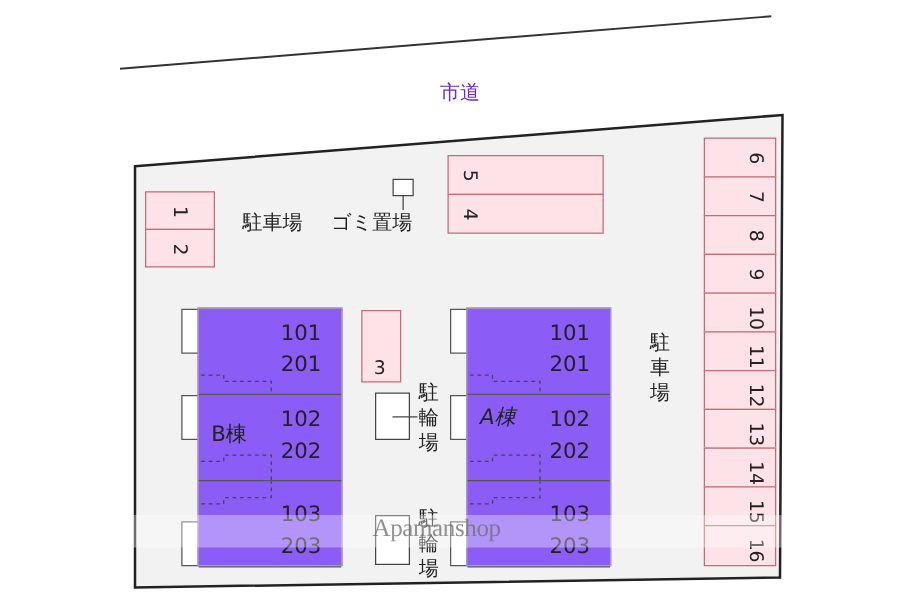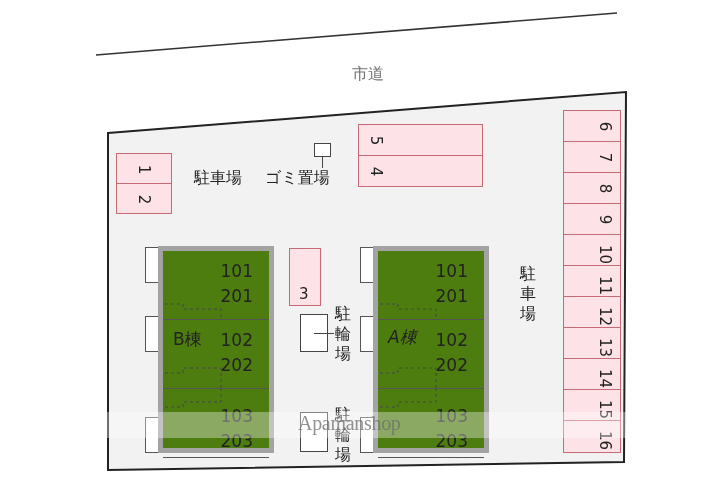--- a/index.html
+++ b/index.html
@@ -1,23 +1,23 @@
 <!DOCTYPE html>
 <html><head>
   <meta charset="utf-8">
   <style>
     html, body { margin:0; padding:0; }
     body { width:720px; height:480px; background:#ffffff; position:relative; overflow:hidden;
            font-family:"DejaVu Sans","Liberation Sans",sans-serif; color:#222; }
     .abs { position:absolute; }
     svg.base { position:absolute; left:0; top:0; }
-    .road-label { position:absolute; left:352px; top:64px; font-size:16px; color:#737373; }
+    .road-label { position:absolute; left:352px; top:64px; font-size:16px; color:#6d28d9; }
     .space { position:absolute; background:#fde3e8; border:1px solid #c66b76; box-sizing:border-box; }
     .space-num { position:absolute; font-size:15px; color:#222; transform:rotate(90deg); white-space:nowrap; line-height:1; }
-    .bldg { position:absolute; background:#4d7c0f; border:5px solid #a3a3a3; box-sizing:border-box; }
+    .bldg { position:absolute; background:#8b5cf6; border:1px solid #a3a3a3; box-sizing:border-box; }
     .unit { position:absolute; left:0; right:0; border-bottom:1px solid #555; box-sizing:border-box; }
     .unit:last-child { border-bottom:none; }
     .unit-nums { position:absolute; right:16px; font-size:17px; line-height:25px; text-align:right; color:#222; }
     .bldg-name { position:absolute; left:10px; font-size:17px; color:#222; }
     .balcony { position:absolute; background:#fff; border:1px solid #555; box-sizing:border-box; }
     .label { position:absolute; font-size:16px; color:#222; white-space:nowrap; }
     .vlabel { position:absolute; font-size:16px; color:#222; width:18px; line-height:20px; text-align:center; }
     .box { position:absolute; border:1px solid #444; background:#fff; box-sizing:border-box; }
     .watermark { position:absolute; left:298px; top:412px; font-size:20px; color:rgba(110,110,110,0.75);
                  font-family:Liberation Serif, serif; letter-spacing:-0.3px; }
@@ -117,21 +117,21 @@
 <div class="balcony" style="left:145px;top:316px;width:17px;height:36px;"></div>
 <div class="balcony" style="left:145px;top:417px;width:17px;height:36px;"></div>
 <div class="bldg" style="left:158px;top:246px;width:116px;height:207px;">
   <div class="unit" style="top:0;height:69px;">
     <div class="unit-nums" style="top:8px;">
       <div>101</div>
       <div>201</div>
     </div>
   </div>
   <div class="unit" style="top:69px;height:69px;">
-    <div class="bldg-name" style="top:8px;">B棟</div>
+    <div class="bldg-name" style="top:20px;">B棟</div>
     <div class="unit-nums" style="top:8px;">
       <div>102</div>
       <div>202</div>
     </div>
   </div>
   <div class="unit" style="top:138px;height:69px;">
     <div class="unit-nums" style="top:15px;">
       <div>103</div>
       <div>203</div>
     </div>

